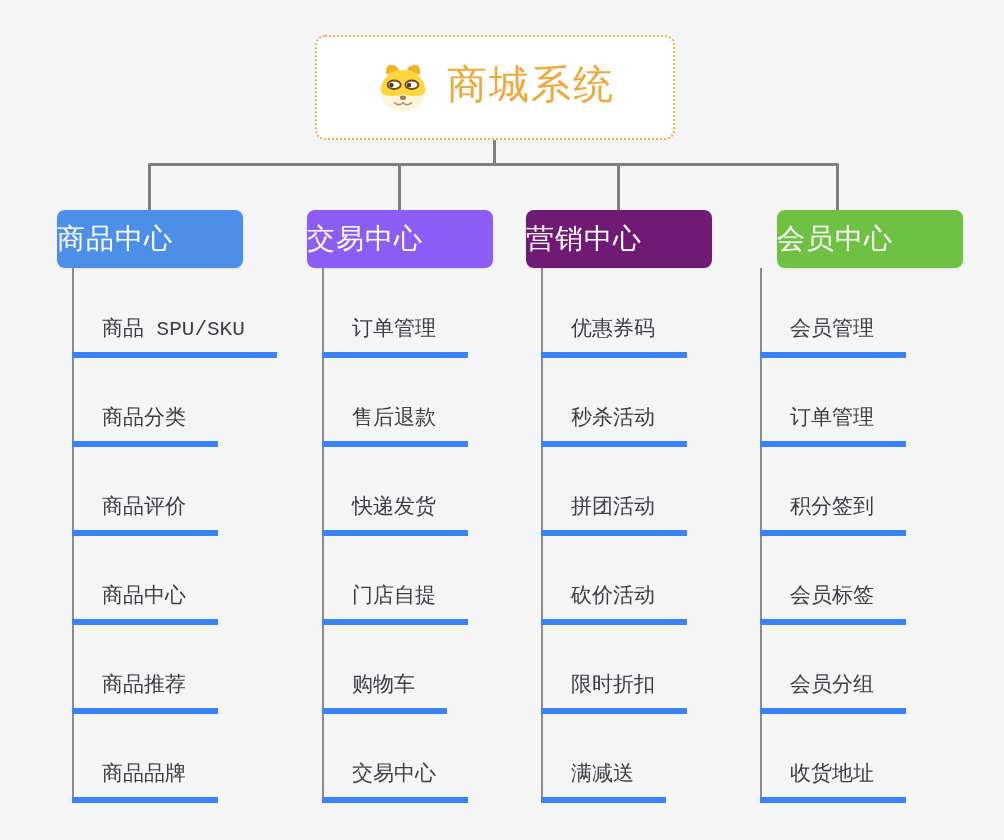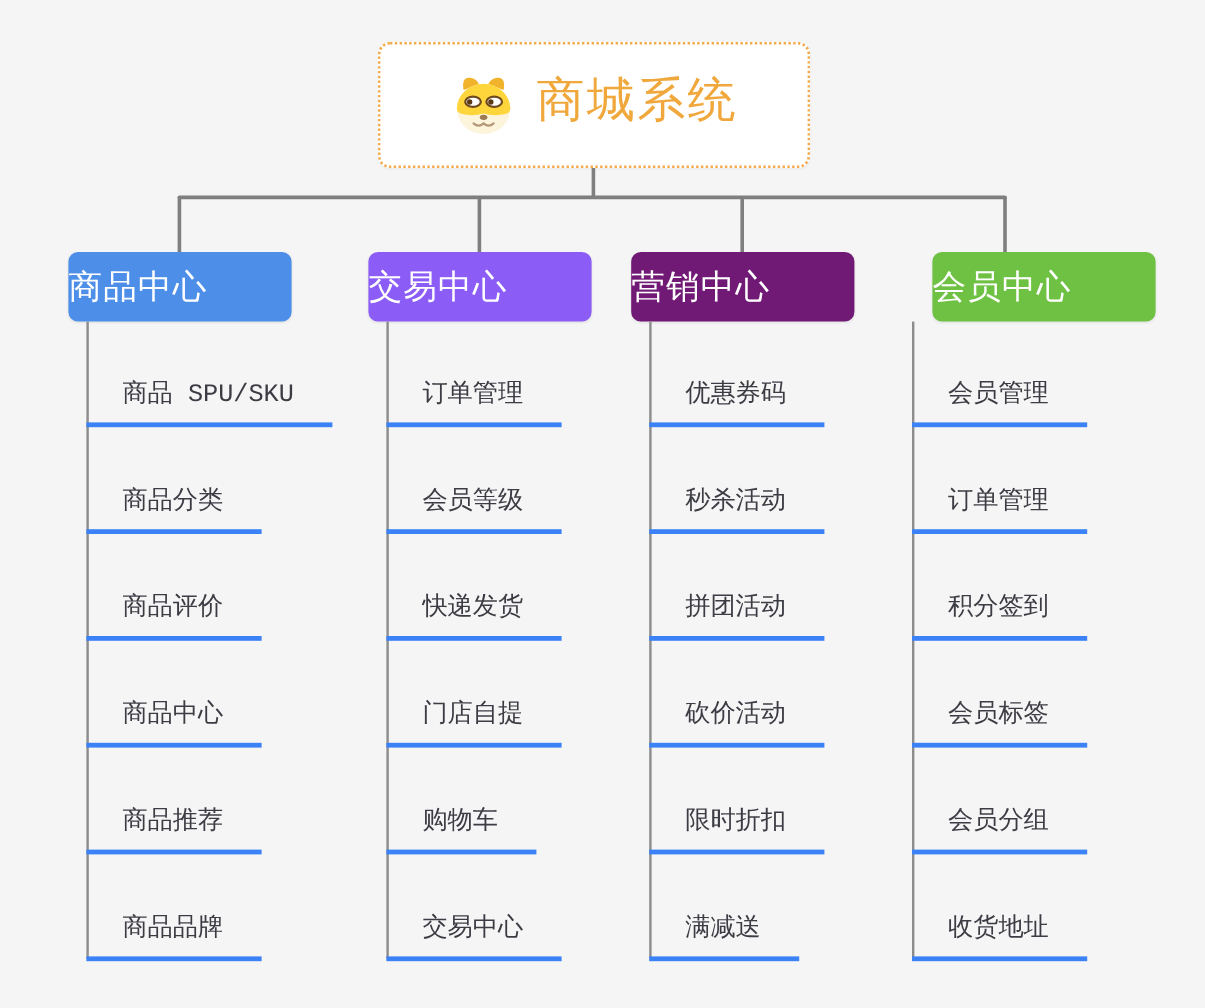--- a/index.html
+++ b/index.html
@@ -54,21 +54,21 @@
   .trunk {
     position: absolute; left: 0; top: 58px;
     width: 2px; height: 531px; background: #8c8c8c;
   }
   .leaf {
     position: absolute; left: 0;
     white-space: nowrap;
     font-size: 21px; color: #3c3c44;
     line-height: 30px;
     padding: 0 32px 7px 30px;
-    border-bottom: 4px solid #3b82f6;
+    border-bottom: 6px solid #3b82f6;
   }
   .leaf-0 { top: 105px; } .leaf-1 { top: 194px; } .leaf-2 { top: 283px; }
   .leaf-3 { top: 372px; } .leaf-4 { top: 461px; } .leaf-5 { top: 550px; }
 </style>
 </head>
 <body>
 
 <div class="canvas">
 
   <div class="root-node">
@@ -112,21 +112,21 @@
     <div class="leaf leaf-4">商品推荐</div>
     <div class="leaf leaf-5">商品品牌</div>
   </div>
 
   <div class="branch branch-2">
     <div class="branch-box" style="background-color: #8b5cf6;">
       <span>交易中心</span>
     </div>
     <div class="trunk"></div>
     <div class="leaf leaf-0">订单管理</div>
-    <div class="leaf leaf-1">会员等级</div>
+    <div class="leaf leaf-1">售后退款</div>
     <div class="leaf leaf-2">快递发货</div>
     <div class="leaf leaf-3">门店自提</div>
     <div class="leaf leaf-4">购物车</div>
     <div class="leaf leaf-5">交易中心</div>
   </div>
 
   <div class="branch branch-3">
     <div class="branch-box" style="background-color: #701a75;">
       <span>营销中心</span>
     </div>

